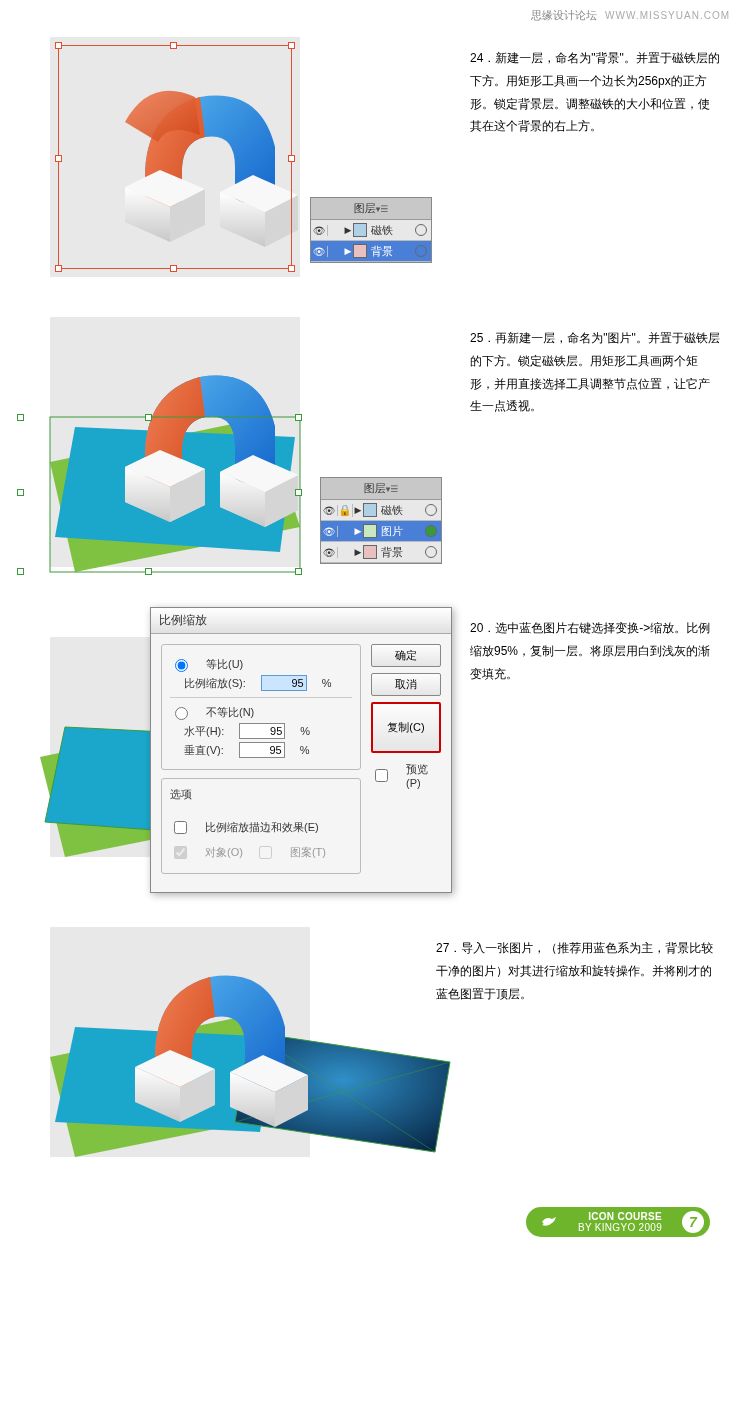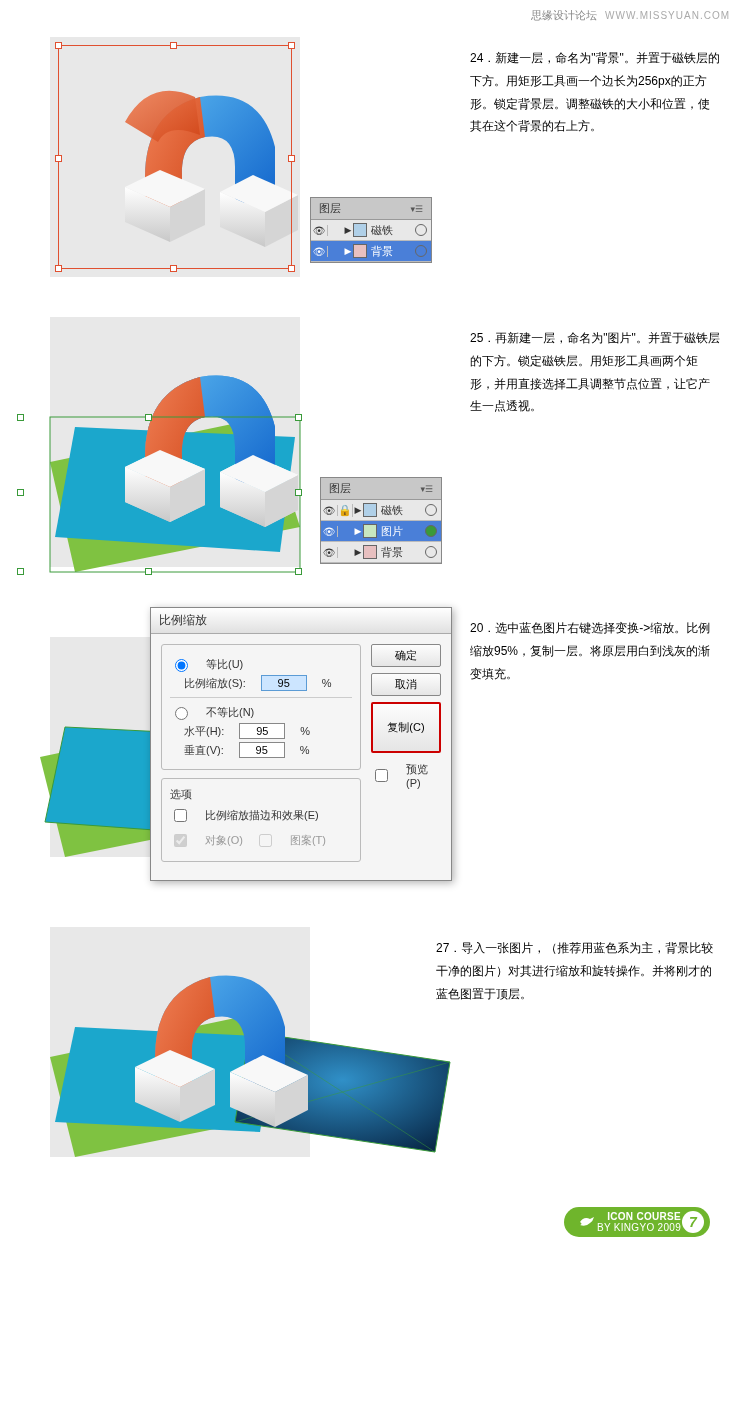--- a/index.html
+++ b/index.html
@@ -9,47 +9,47 @@
 .step { display:flex; align-items:flex-start; padding:10px 30px 30px 50px; gap:20px }
 .step .visual { flex-shrink:0 }
 .step .desc { flex:1; font-size:12px; line-height:1.9; color:#000; padding-top:10px }
 
 .canvas { background:#e8e8e8; position:relative }
 .sel-border { border:1px solid #e05030; position:absolute }
 .handle { width:5px; height:5px; background:#fff; border:1px solid #e05030; position:absolute }
 .handle.g { border-color:#3a9a3a }
 
 .layers-panel { background:#d8d8d8; border:1px solid #888; font-size:11px; width:120px }
-.layers-panel .tab { background:#c8c8c8; padding:3px 8px; border-bottom:1px solid #999; display:flex; justify-content:space-between; align-items:center; color:#333 }
+.layers-panel .tab { background:#c8c8c8; padding:3px 8px; border-bottom:1px solid #999; display:flex; justify-content:center; align-items:center; color:#333 }
 .layers-panel .row { display:flex; align-items:center; height:20px; border-bottom:1px solid #bbb; background:#e8e8e8 }
 .layers-panel .row.sel { background:#4a7fd8; color:#fff }
 .layers-panel .row .eye { width:16px; text-align:center; border-right:1px solid #bbb; font-size:10px }
 .layers-panel .row .lock { width:14px; border-right:1px solid #bbb }
 .layers-panel .row .tri { width:10px; font-size:9px; text-align:center }
 .layers-panel .row .name { flex:1; padding:0 2px; font-size:11px }
 .layers-panel .row .circ { width:10px; height:10px; border:1px solid #666; border-radius:50%; margin:0 4px }
 .menu-icon { font-size:9px; color:#555 }
 .swatch { width:12px; height:12px; border:1px solid #666; margin-right:2px }
 
 .dialog { position:absolute; background:#f5f5f5; border:1px solid #888; box-shadow:2px 2px 8px rgba(0,0,0,0.3); width:300px; font-size:12px }
 .dialog .title { background:linear-gradient(#fff,#e0e0e0); padding:4px 8px; border-bottom:1px solid #aaa; font-size:12px }
 .dialog .body { padding:10px; display:flex; gap:10px }
 .dialog .left { flex:1 }
 .dialog .group { border:1px solid #bbb; border-radius:3px; padding:8px; margin-bottom:8px }
 .dialog label { font-size:11px; display:flex; align-items:center; gap:15px; margin:3px 0 }
-.dialog input[type=text] { width:40px; border:1px solid #888; padding:1px 2px; font-size:11px; text-align:center }
+.dialog input[type=text] { width:40px; border:1px solid #888; padding:1px 2px; font-size:11px; text-align:right }
 .dialog input[type=text].hl { background:#cce5ff; border:1px solid #5b9bd5 }
 .dialog .btns { width:70px }
 .dialog button { width:100%; margin-bottom:6px; padding:3px 0; font-size:11px; background:linear-gradient(#fdfdfd,#e5e5e5); border:1px solid #888; border-radius:2px }
 .dialog button.hl { border:2px solid #c00; padding:16px 0 }
 .pic-green { fill:#7fc241 }
 .pic-blue { fill:#1ba7cc }
 
 .footer { text-align:right; padding:20px 40px }
-.badge { display:inline-flex; align-items:center; background:#6fb52c; color:#fff; border-radius:20px; padding:4px 6px 4px 14px; font-size:10px; font-weight:bold; letter-spacing:0.3px; gap:1px }
+.badge { display:inline-flex; align-items:center; background:#6fb52c; color:#fff; border-radius:20px; padding:4px 6px 4px 14px; font-size:10px; font-weight:bold; letter-spacing:0.3px; gap:20px }
 .badge .num { background:#fff; color:#6fb52c; width:22px; height:22px; border-radius:50%; display:flex; align-items:center; justify-content:center; font-size:14px; font-style:italic; font-weight:bold }
 .badge .txt { line-height:1.1 }
 .badge .sub { font-size:10px; font-weight:normal; display:block }
 </style>
 </head>
 <body>
 
 <div class="page">
   <div class="header">
     <span>思缘设计论坛</span>
@@ -210,21 +210,21 @@
                   <input type="text" value="95" style=""> 
                   <span>%</span>
                 </label>
               <label style="padding-left:14px">
                   <span>垂直(V):</span> 
                   <input type="text" value="95" style=""> 
                   <span>%</span>
                 </label>
             </div>
             <div class="group">
-              <div style="font-size:11px;margin-bottom:4px">选项</div>
+              <div style="font-size:11px;margin-bottom:16px">选项</div>
               <label>
                   <input type="checkbox" style="">
                   <span>比例缩放描边和效果(E)</span>
                 </label>
               <div style="display:flex;gap:12px">
                 <label style="color:#999">
                     <input type="checkbox" checked="" disabled="" style="">
                     <span>对象(O)</span>
                   </label>
                 <label style="color:#999">

